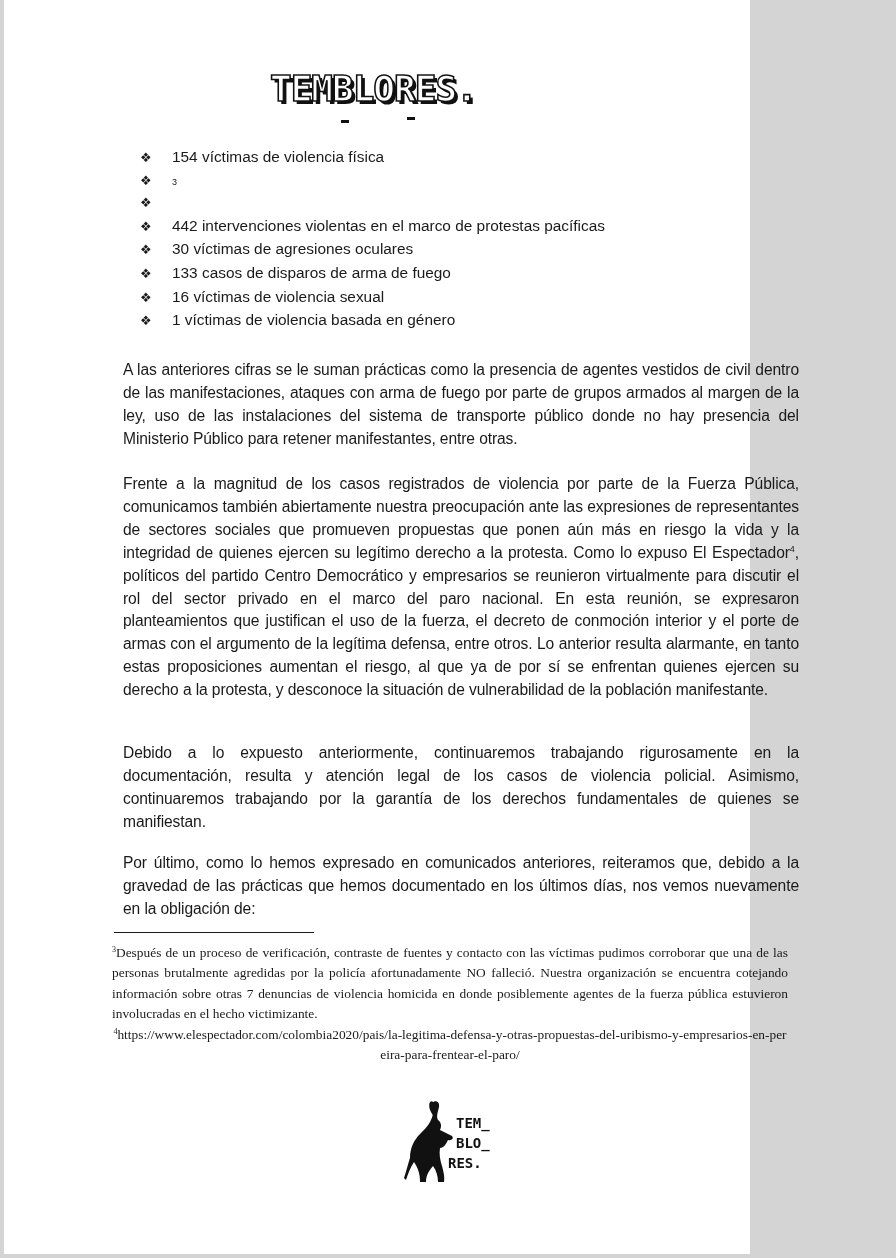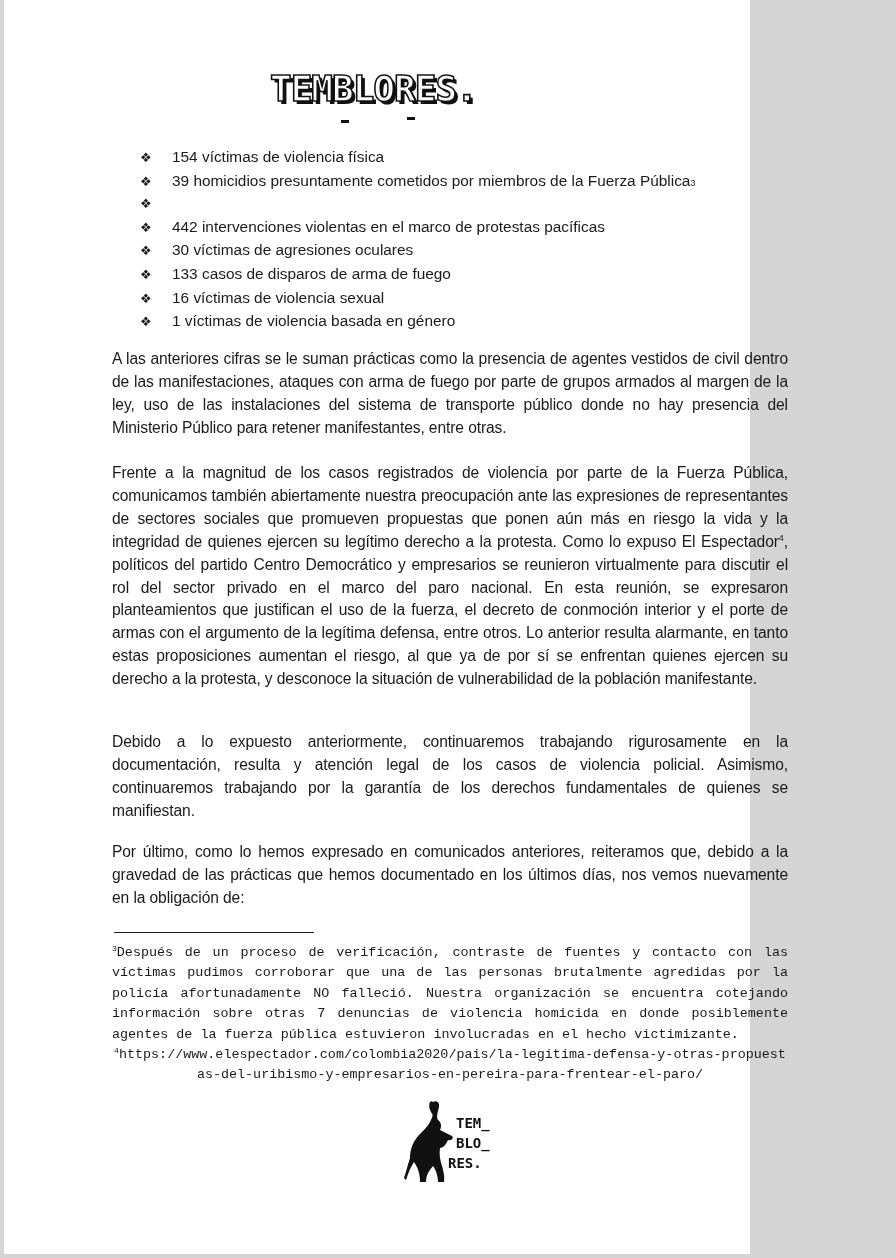--- a/index.html
+++ b/index.html
@@ -63,21 +63,21 @@
     }
 
     .para {
       position: absolute;
       left: 108px;
       width: 676px;
       font-family: "Liberation Sans Narrow", "Liberation Sans", sans-serif;
       font-size: 15.6px;
       line-height: 22.9px;
       text-align: justify;
-      margin: 0;
+      margin: 11px;
       color: #1a1a1a;
       letter-spacing: -0.1px;
     }
     .p1 { top: 348px; }
     .p2 { top: 462px; }
     .p3 { top: 731px; }
     .p4 { top: 841px; }
 
     .fn-rule {
       position: absolute;
@@ -85,21 +85,21 @@
       top: 932px;
       width: 200px;
       height: 0;
       border-top: 1.3px solid #1a1a1a;
     }
     .footnotes {
       position: absolute;
       left: 108px;
       top: 943px;
       width: 676px;
-      font-family: Liberation Mono, monospace;
+      font-family: Liberation Serif, serif;
       font-size: 13.4px;
       line-height: 20.4px;
       color: #1a1a1a;
       text-align: justify;
     }
     .footnotes p { margin: 0; }
     .footnotes sup { font-size: 8px; vertical-align: 5px; }
     .fn-url { word-break: break-all; text-align: center; }
 
     .logo-bottom {
@@ -124,21 +124,20 @@
     </svg>
   </div>
 
   <ul class="bullets" id="bullet-list">
       <li>
         <span class="glyph">❖</span>
         <span>154 víctimas de violencia física</span>
       </li>
       <li>
         <span class="glyph">❖</span>
-        <span>39 homicidios presuntamente cometidos por miembros de la Fuerza Pública</span>
         <sup>3</sup>
       </li>
       <li>
         <span class="glyph">❖</span>
       </li>
       <li>
         <span class="glyph">❖</span>
         <span>442 intervenciones violentas en el marco de protestas pacíficas</span>
       </li>
       <li>

